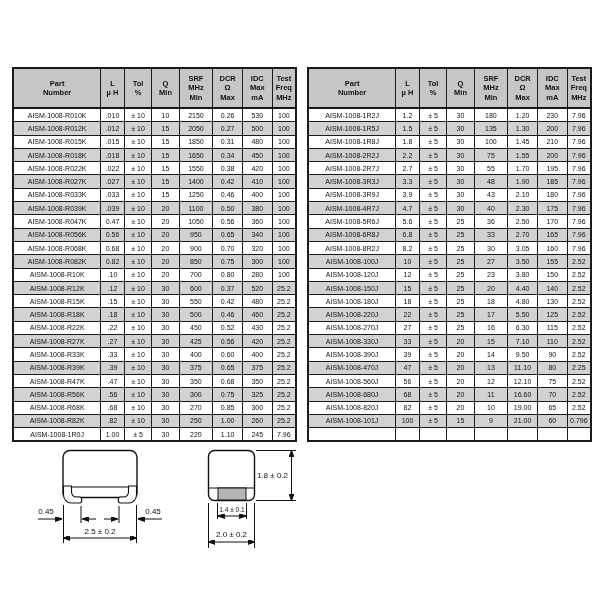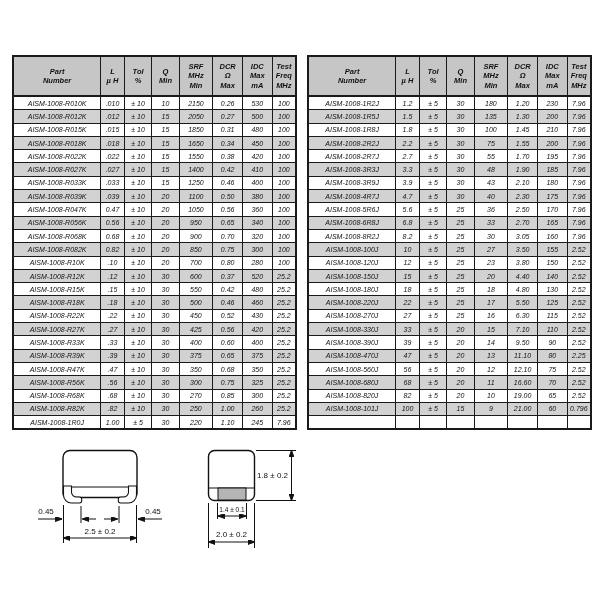--- a/index.html
+++ b/index.html
@@ -5,26 +5,25 @@
   html,body{margin:0;padding:0;}
   body{
     width:600px;height:600px;
     background:var(--page-bg,#fff);
     font-family:"Liberation Sans", sans-serif;
     color:#111;
   }
   .page{position:relative;width:600px;height:600px;background:var(--page-bg,#fff);overflow:hidden;}
 
   table.parts-table{
-    position:absolute;top:55px;
+    position:absolute;top:67px;
     border-collapse:collapse;
     table-layout:fixed;
     border:2px solid var(--border,#1a1a1a);
     background:#e5e5e5;
-    font-style:italic;
   }
   #t-left{left:12px;width:285px;}
   #t-right{left:307px;width:285px;}
 
   .parts-table th{
     background:var(--header-bg,#c6c6c6);
     border:1px solid var(--border,#1a1a1a);
     border-bottom:2px solid var(--border,#1a1a1a);
     font-size:7.5px;font-weight:bold;
     text-align:center;vertical-align:middle;

